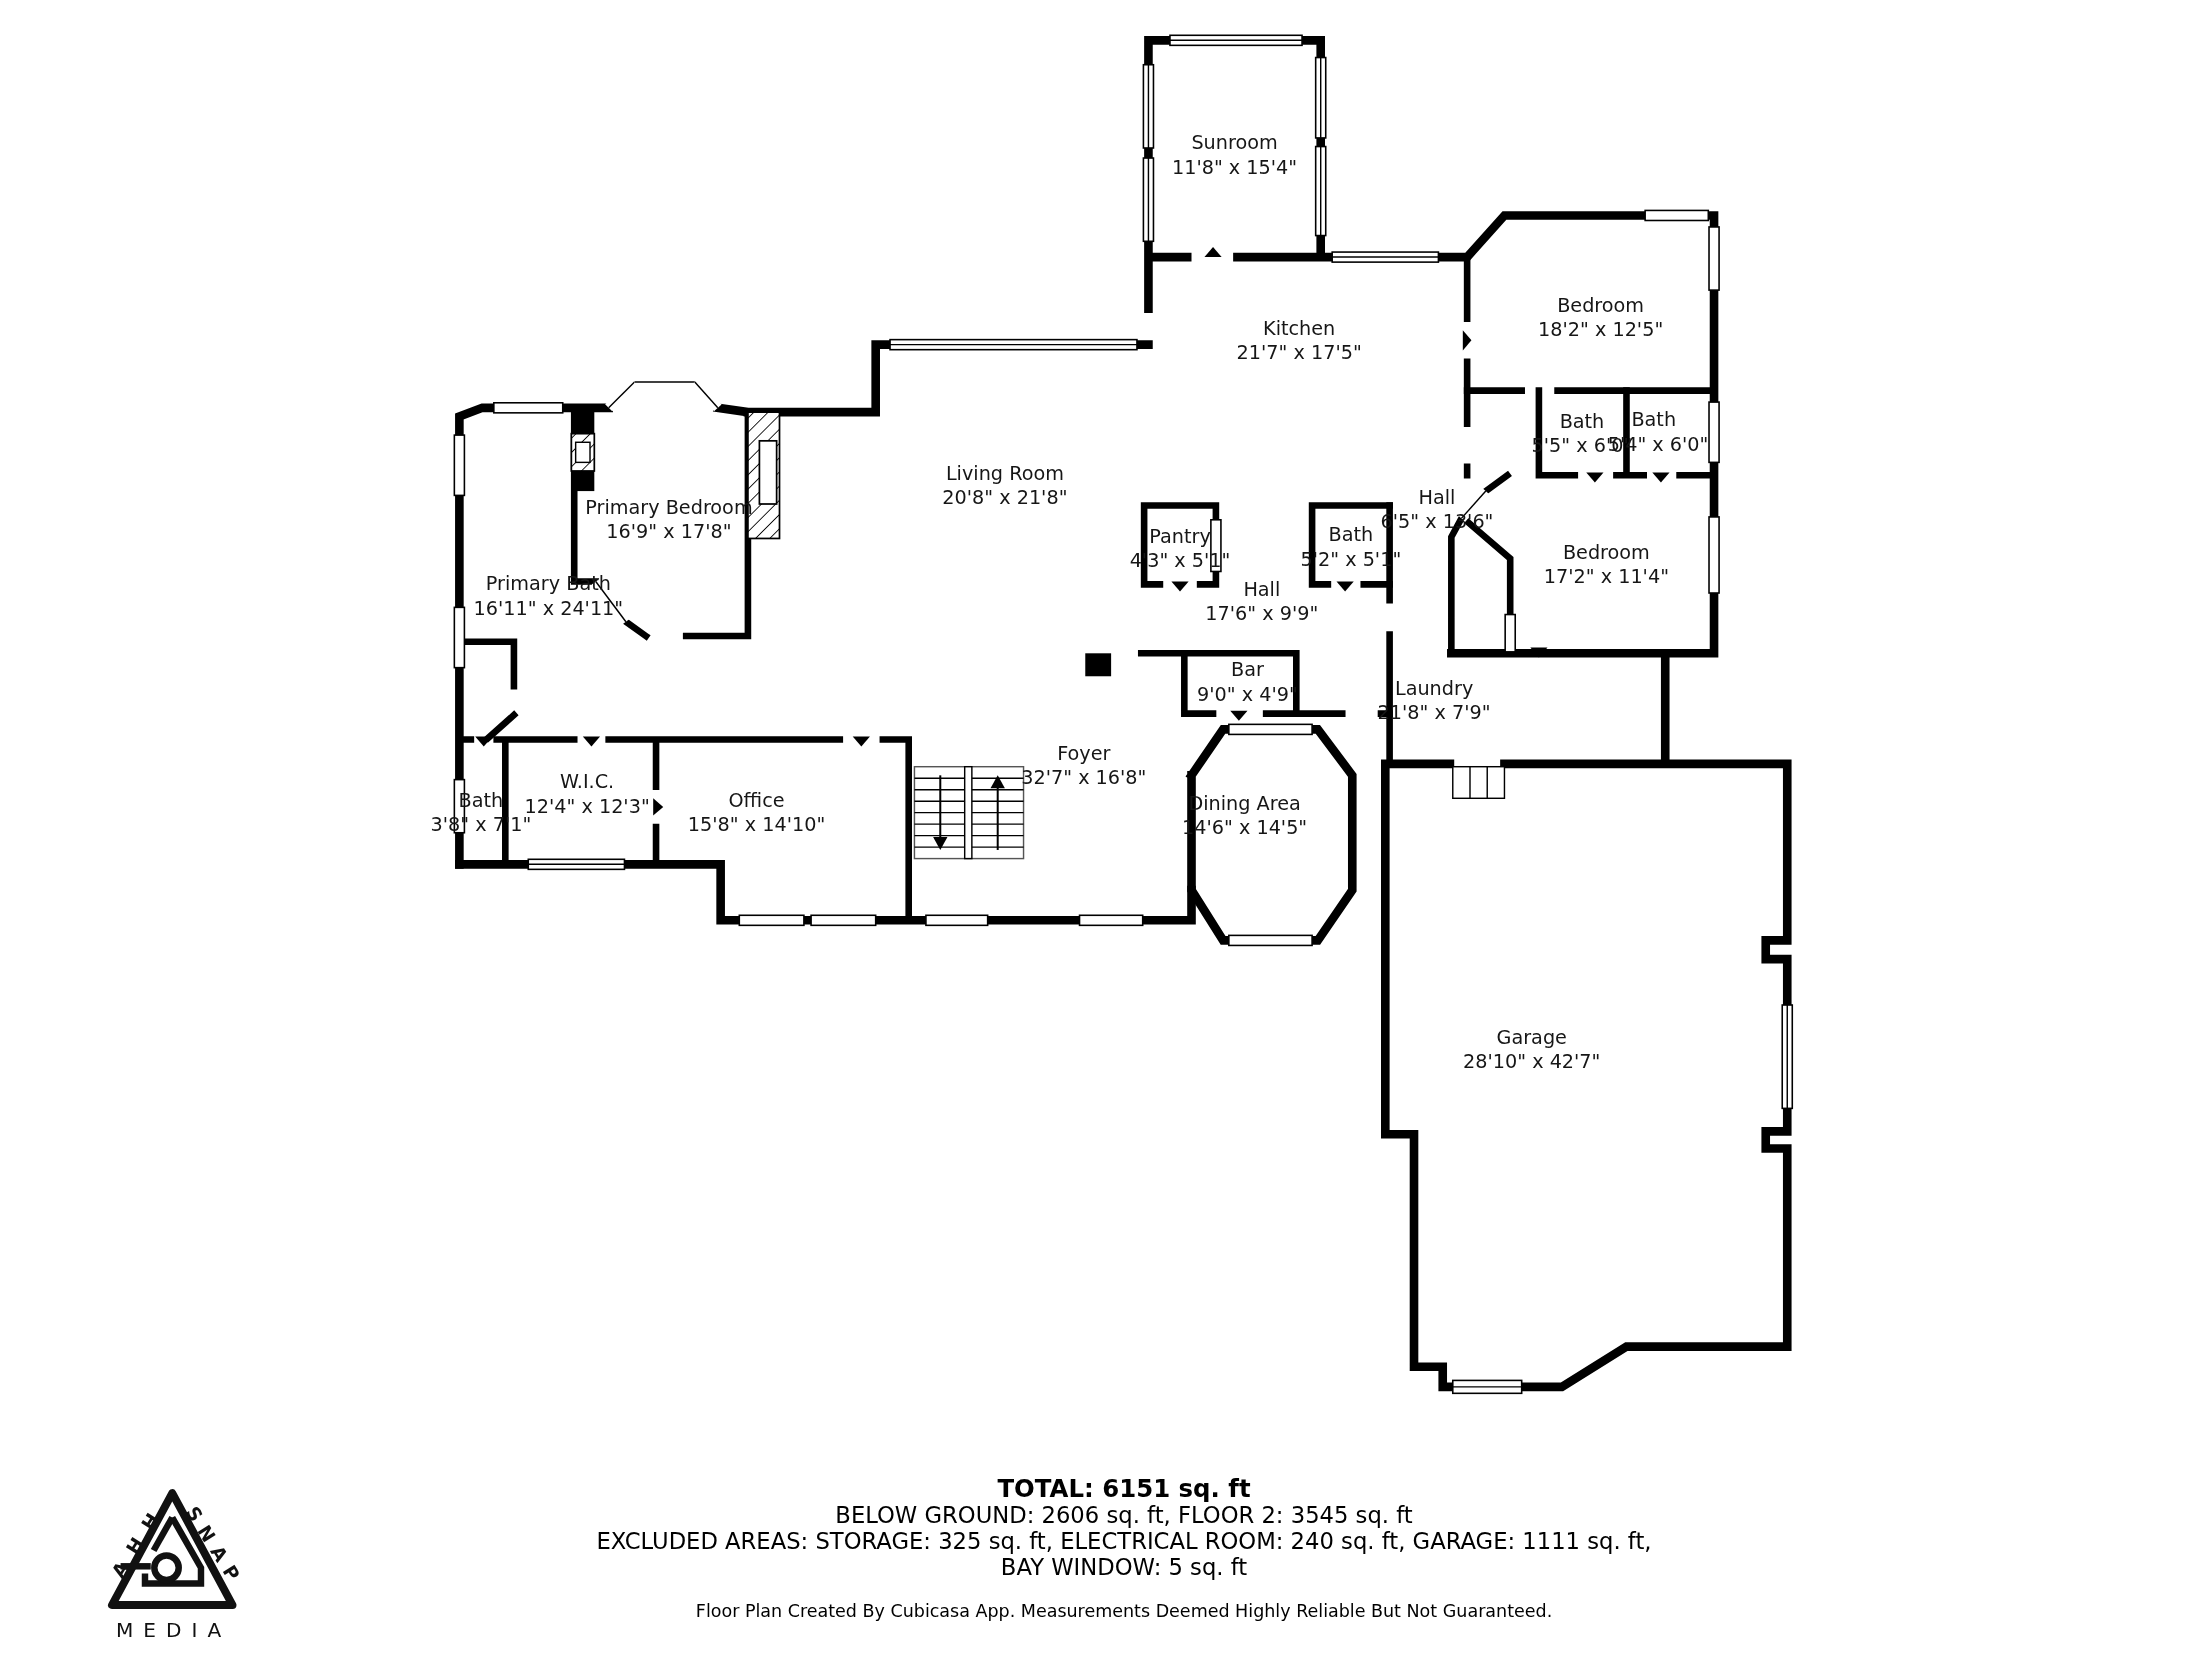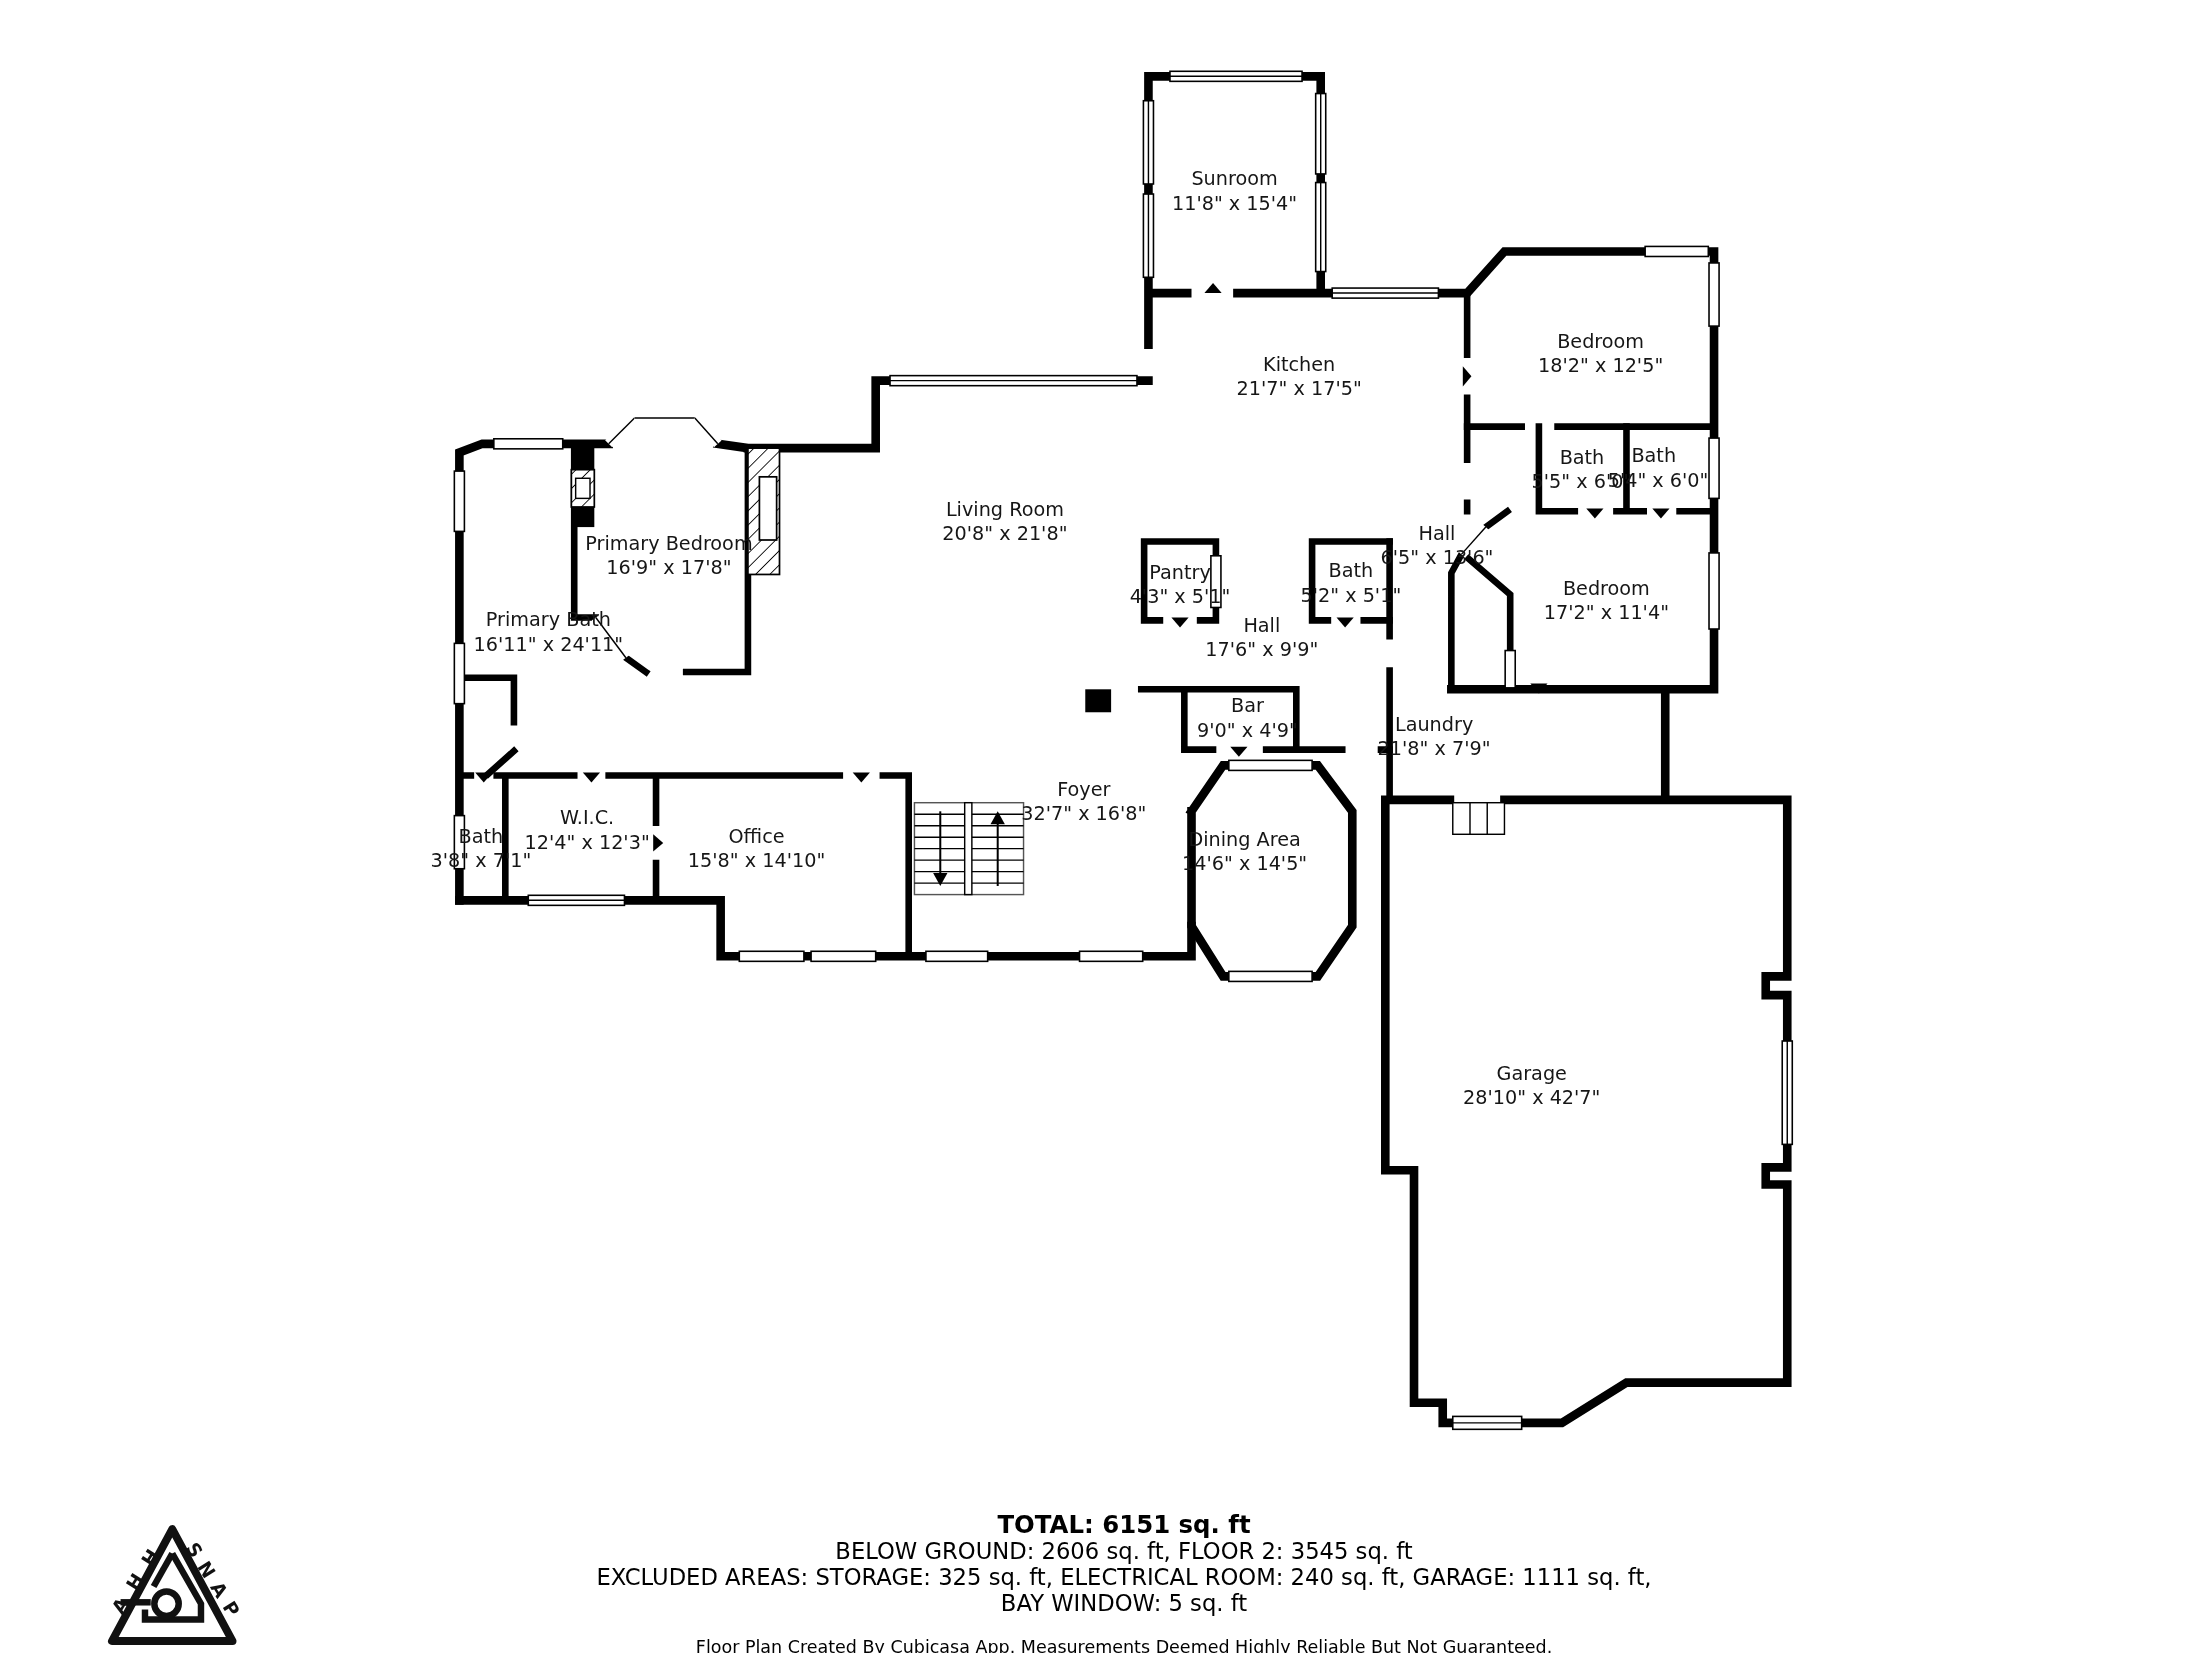--- a/index.html
+++ b/index.html
@@ -1,21 +1,21 @@
 <!DOCTYPE html>
 <html style="font-size:11.5px"><head>
 <meta charset="utf-8">
 <style>
   html, body {
     margin: 0; padding: 0;
     background: #ffffff;
     width: 2205px; height: 1654px;
     font-family: "DejaVu Sans", sans-serif;
   }
-  #plan-wrap { position: relative; width: 2205px; height: 1369px; margin-top: 36px; }
+  #plan-wrap { position: relative; width: 2205px; height: 1369px; }
   svg { display: block; }
   .wall  { fill: none; stroke: #000; stroke-width: 6; stroke-linecap: square; }
   .iwall { fill: none; stroke: #000; stroke-width: 4.6; stroke-linecap: square; }
   .win   { fill: #fff; stroke: #000; stroke-width: 1.1; }
   .winline { stroke: #000; stroke-width: 1; }
   .dwhite { stroke: #fff; stroke-width: 7; }
   .dblack { stroke: #000; stroke-width: 1; }
   .room-name, .room-dims {
     font-family: "DejaVu Sans", sans-serif;
     font-size: 13.4px; fill: #161616; text-anchor: middle;

